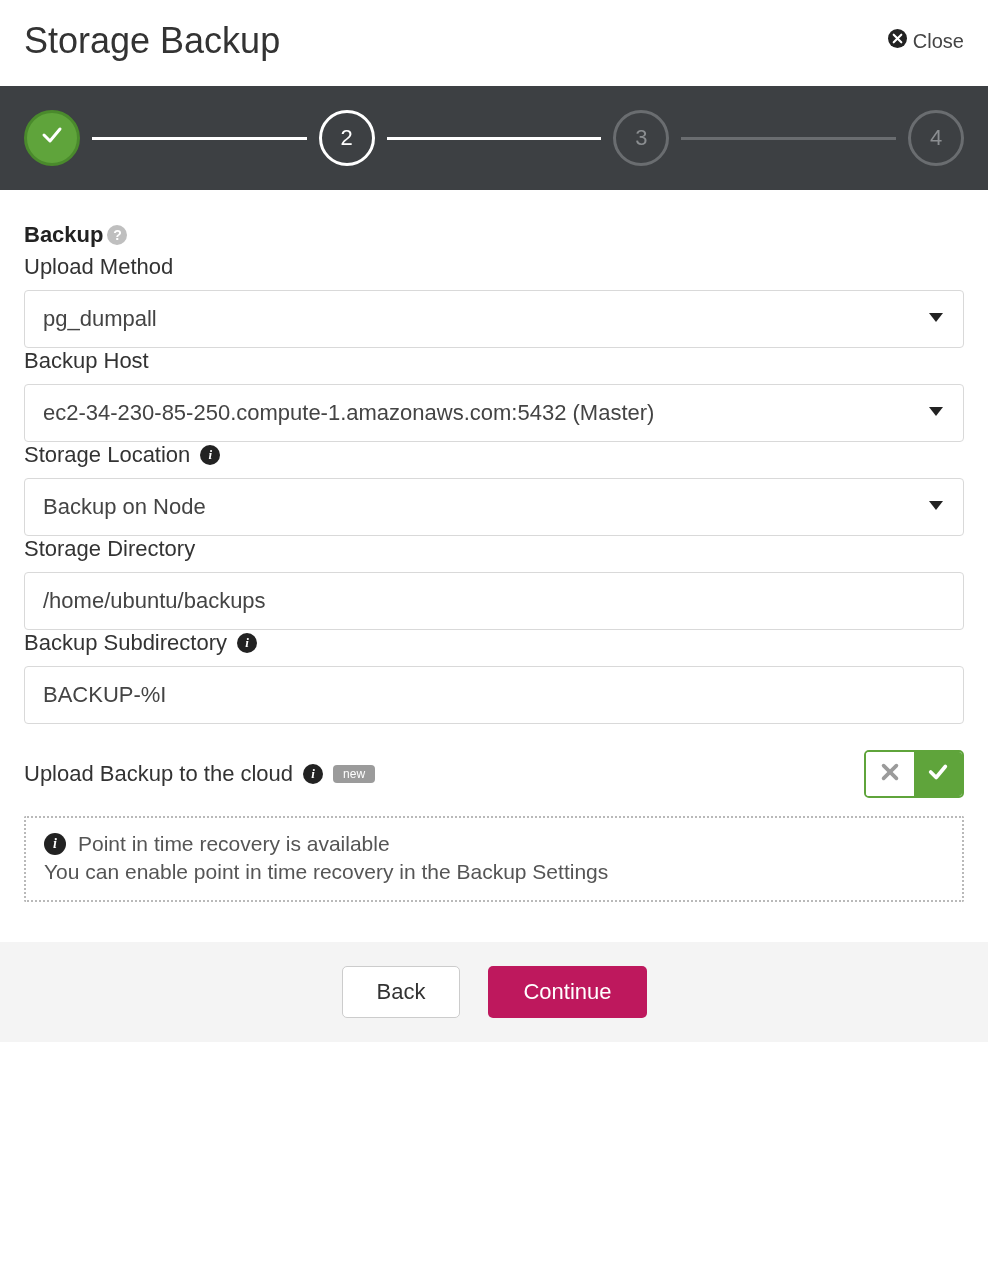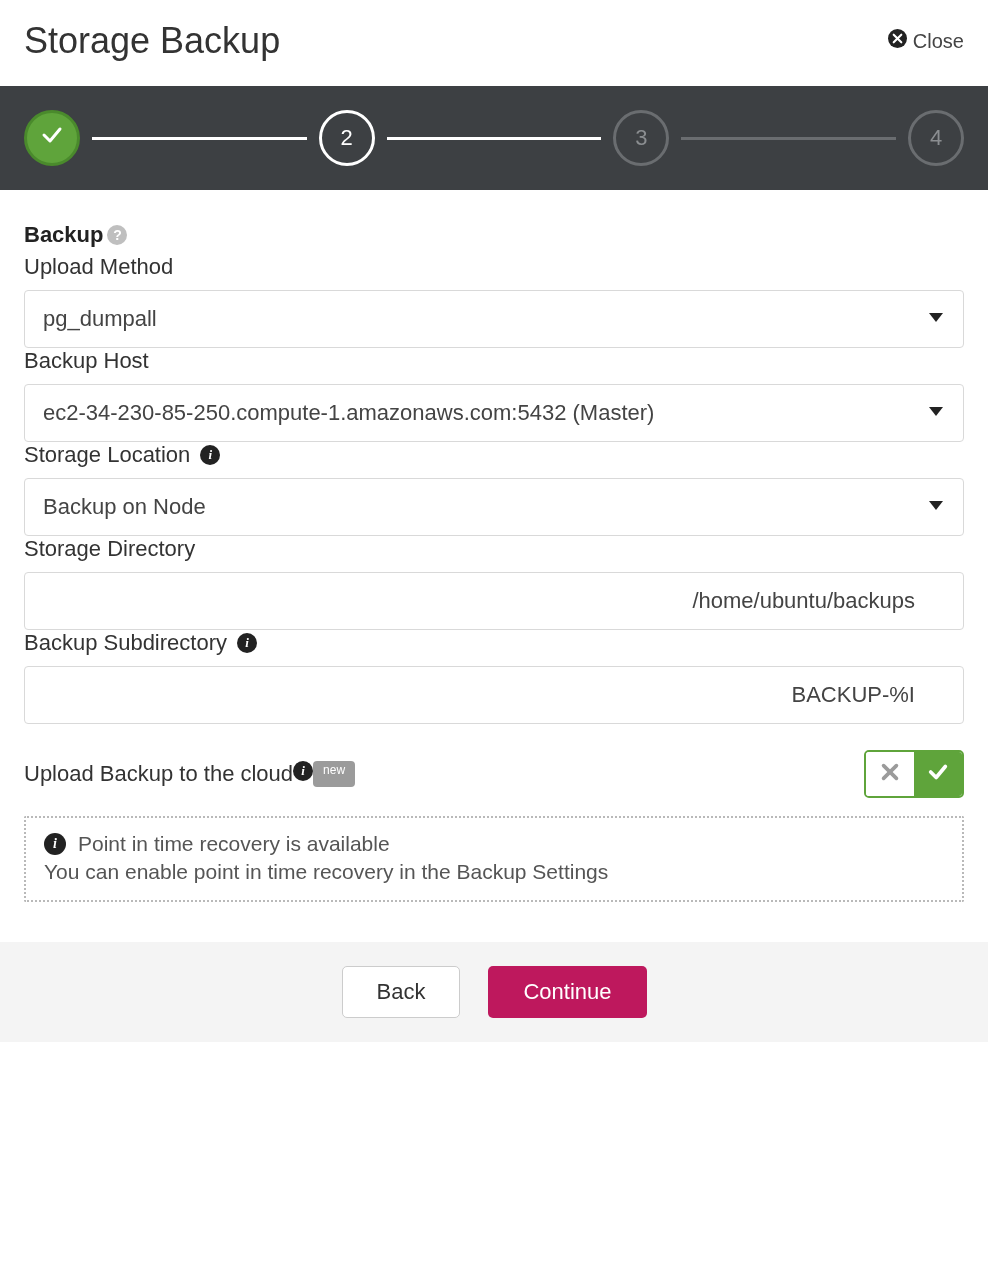--- a/index.html
+++ b/index.html
@@ -117,21 +117,21 @@
   }
   .select-box, .text-input {
     width: 100%;
     height: 58px;
     border: 1px solid #d9d9d9;
     border-radius: 4px;
     background: #fff;
     font-size: 22px;
     color: #444;
     padding: 0 48px 0 18px;
-    text-align: right;
+    text-align: left;
     display: flex;
     align-items: center;
     cursor: pointer;
   }
   .text-input {
     cursor: text;
     font-family: inherit;
   }
   .select-caret {
     position: absolute;
@@ -142,20 +142,22 @@
   }
   .select-caret svg { width: 16px; height: 12px; fill: #222; }
   .upload-row {
     display: flex;
     align-items: center;
     justify-content: space-between;
     margin-top: 26px;
   }
   .upload-left {
     display: flex;
+    align-items: center;
+    gap: 10px;
     font-size: 22px;
     color: #333;
   }
   .badge-new {
     background: #9b9b9b;
     color: #fff;
     font-size: 12px;
     padding: 2px 10px;
     border-radius: 4px;
   }

